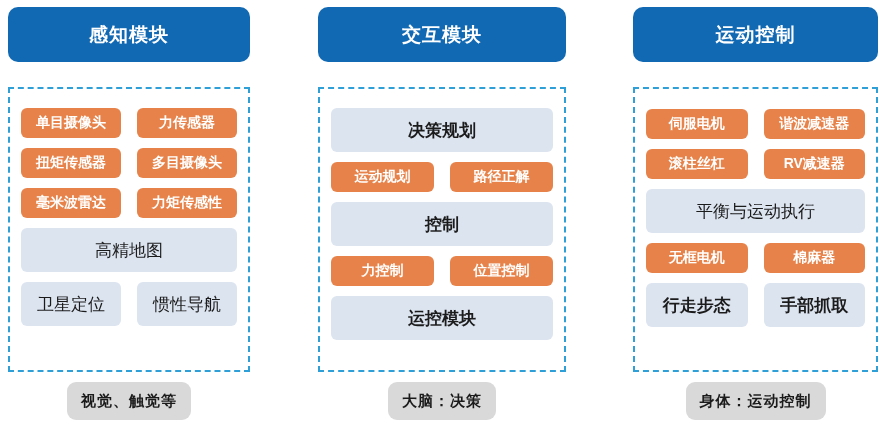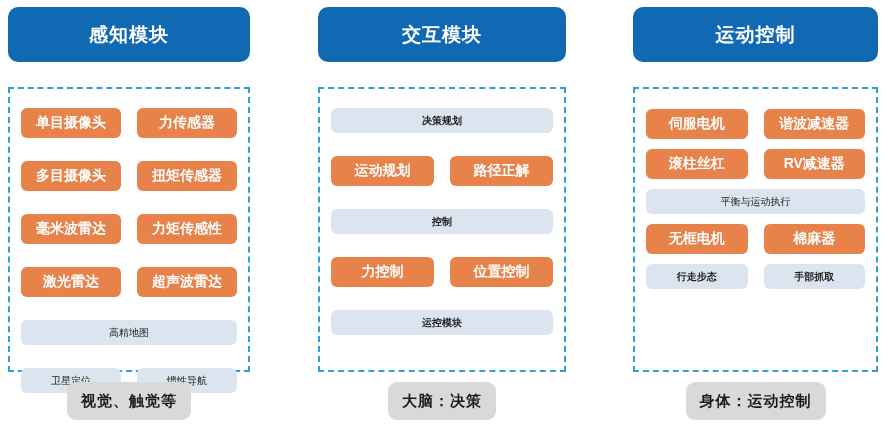--- a/index.html
+++ b/index.html
@@ -27,31 +27,31 @@
     margin-top:7px;height:55px;border-radius:10px;
     background:var(--module-header-bg);color:#ffffff;
     font-weight:700;font-size:19px;letter-spacing:1px;
     display:flex;align-items:center;justify-content:center;
   }
 
   .panel{
     margin-top:25px;height:285px;box-sizing:border-box;
     border:2px dashed var(--dashed-border);
     padding:19px 11px 15px 11px;
-    display:flex;flex-direction:column;gap:23px;
+    display:flex;flex-direction:column;gap:10px;
   }
   .module-2 .panel{gap:10px;padding-top:20px;}
 
   .row{display:flex;gap:16px;}
   .cell{
     flex:1;display:flex;align-items:center;justify-content:center;
     border-radius:6px;font-size:14px;white-space:nowrap;
   }
   .cell.orange{background:var(--chip-orange);color:#ffffff;font-weight:700;height:30px;}
-  .cell.blue{background:var(--chip-blue);color:var(--text-dark);height:25px;font-size:10px;}
+  .cell.blue{background:var(--chip-blue);color:var(--text-dark);height:44px;font-size:17px;}
   .cell.bold{font-weight:700;}
 
   .module-footer{
     margin-top:10px;align-self:center;height:38px;border-radius:9px;
     background:var(--footer-gray);color:var(--text-dark);
     font-weight:700;font-size:15px;letter-spacing:1px;
     display:flex;align-items:center;padding:0 14px;white-space:nowrap;
   }
 </style>
 </head>
@@ -62,30 +62,26 @@
   <div class="module module-0">
     <div class="module-header">
       <span>感知模块</span>
     </div>
     <div class="panel">
       <div class="row">
         <div class="cell orange">单目摄像头</div>
         <div class="cell orange">力传感器</div>
       </div>
       <div class="row">
+        <div class="cell orange">扭矩传感器</div>
         <div class="cell orange">多目摄像头</div>
-        <div class="cell orange">扭矩传感器</div>
       </div>
       <div class="row">
         <div class="cell orange">毫米波雷达</div>
         <div class="cell orange">力矩传感性</div>
-      </div>
-      <div class="row">
-        <div class="cell orange">激光雷达</div>
-        <div class="cell orange">超声波雷达</div>
       </div>
       <div class="row">
         <div class="cell blue">高精地图</div>
       </div>
       <div class="row">
         <div class="cell blue">卫星定位</div>
         <div class="cell blue">惯性导航</div>
       </div>
     </div>
     <div class="module-footer">

